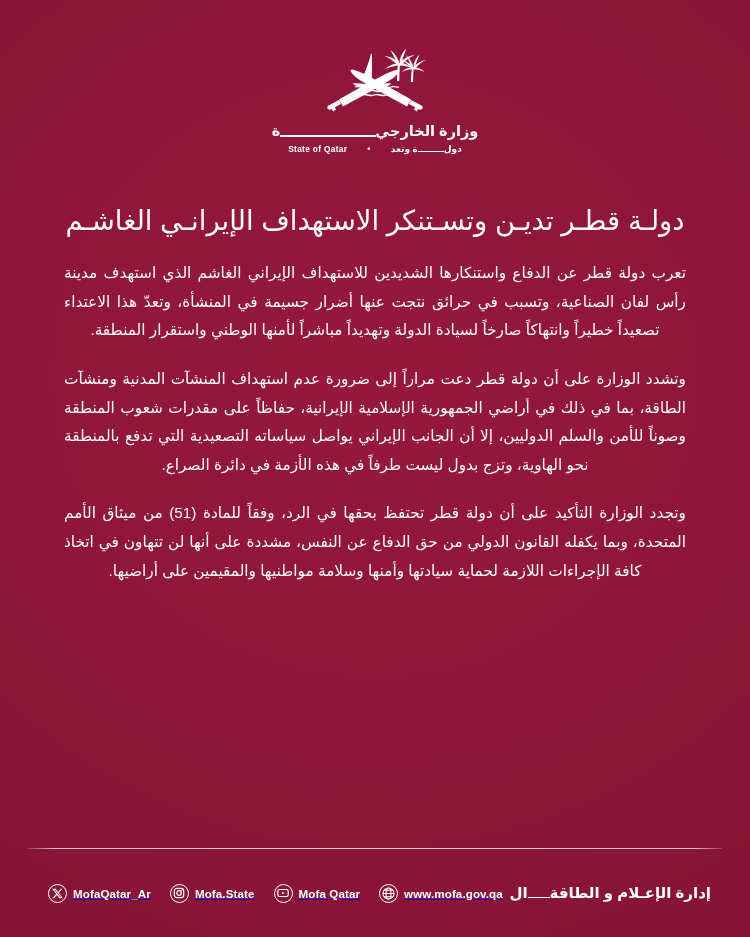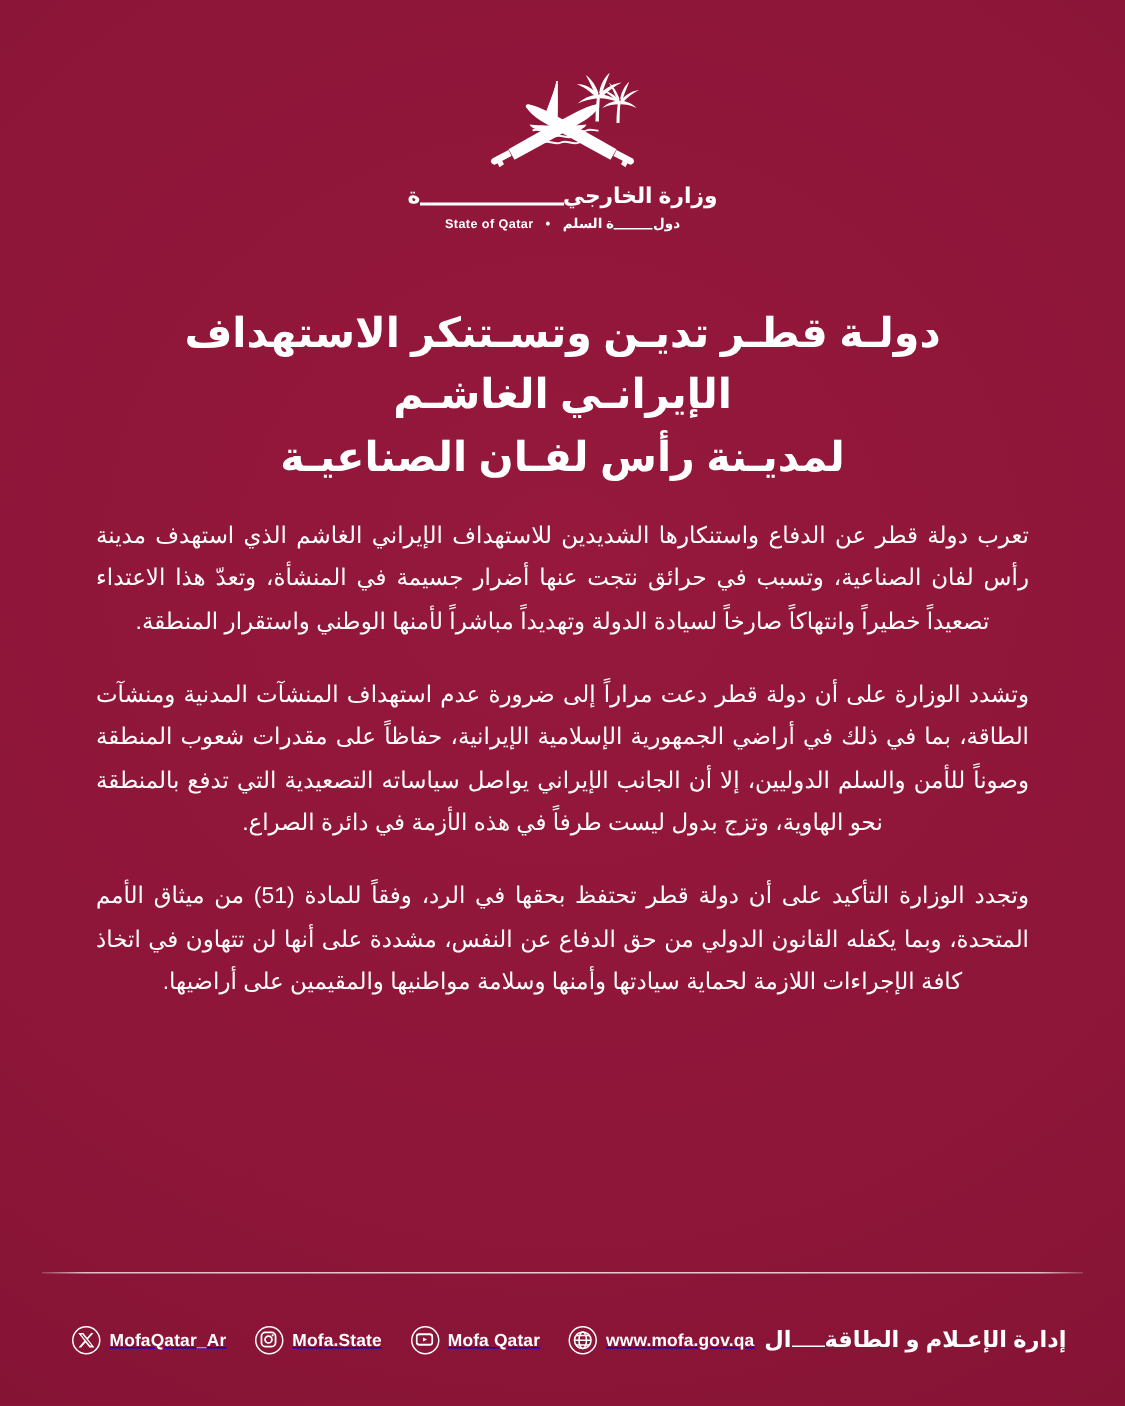--- a/index.html
+++ b/index.html
@@ -73,21 +73,21 @@
     white-space: nowrap;
   }
 
   #logo-sub {
     margin-top: 5px;
     font-size: 8.4px;
     font-weight: 700;
     letter-spacing: 0.3px;
     display: flex;
     align-items: center;
-    gap: 8px;
+    gap: 20px;
     direction: ltr;
   }
   #logo-sub .sub-ar {
     display: flex;
     align-items: flex-end;
     direction: rtl;
     font-size: 9px;
   }
   #logo-sub .sub-kashida {
     display: inline-block;
@@ -97,21 +97,21 @@
     margin-bottom: 2px;
   }
   #logo-sub .dot { font-size: 9px; }
 
   
   #headline {
     margin-top: 46px;
     width: 622px;
     text-align: center;
     font-size: 27.5px;
-    font-weight: 700;
+    font-weight: 400;
     line-height: 1.52;
     letter-spacing: 0.2px;
     direction: rtl;
   }
 
   
   #dateline {
     margin-top: 28px;
     width: 622px;
     text-align: left;     
@@ -281,28 +281,27 @@
       <span>ة</span>
     </div>
 
 
     <div id="logo-sub">
       <span>State of Qatar</span>
       <span class="dot">•</span>
       <span class="sub-ar">
         <span>دول</span>
         <span class="sub-kashida"></span>
-        <span>ة السلم</span>
+        <span>ة وتعد</span>
       </span>
     </div>
   </div>
 
   <h1 id="headline">
     <span>دولـة قطـر تديـن وتسـتنكر الاستهداف الإيرانـي الغاشـم</span><br>
-    <span>لمديـنة رأس لفـان الصناعيـة</span>
   </h1>
 
 
   <div id="body-copy">
     <p>تعرب دولة قطر عن الدفاع واستنكارها الشديدين للاستهداف الإيراني الغاشم الذي استهدف مدينة رأس لفان الصناعية، وتسبب في حرائق نتجت عنها أضرار جسيمة في المنشأة، وتعدّ هذا الاعتداء تصعيداً خطيراً وانتهاكاً صارخاً لسيادة الدولة وتهديداً مباشراً لأمنها الوطني واستقرار المنطقة.</p>
     <p>وتشدد الوزارة على أن دولة قطر دعت مراراً إلى ضرورة عدم استهداف المنشآت المدنية ومنشآت الطاقة، بما في ذلك في أراضي الجمهورية الإسلامية الإيرانية، حفاظاً على مقدرات شعوب المنطقة وصوناً للأمن والسلم الدوليين، إلا أن الجانب الإيراني يواصل سياساته التصعيدية التي تدفع بالمنطقة نحو الهاوية، وتزج بدول ليست طرفاً في هذه الأزمة في دائرة الصراع.</p>
     <p>وتجدد الوزارة التأكيد على أن دولة قطر تحتفظ بحقها في الرد، وفقاً للمادة (51) من ميثاق الأمم المتحدة، وبما يكفله القانون الدولي من حق الدفاع عن النفس، مشددة على أنها لن تتهاون في اتخاذ كافة الإجراءات اللازمة لحماية سيادتها وأمنها وسلامة مواطنيها والمقيمين على أراضيها.</p>
   </div>
 
   <div id="divider"></div>

